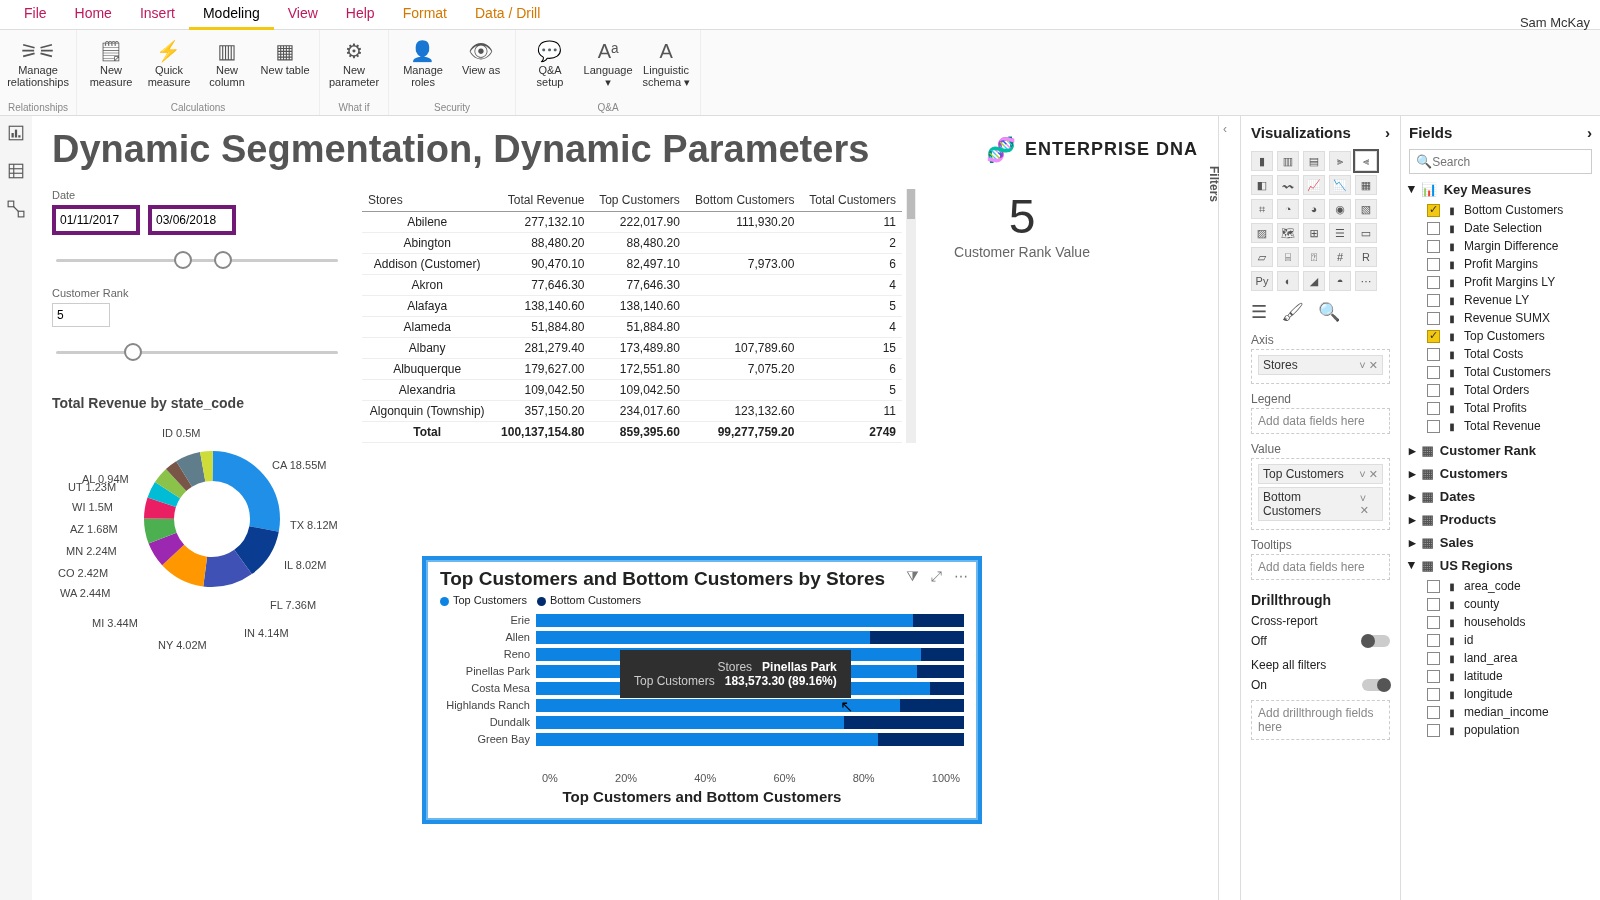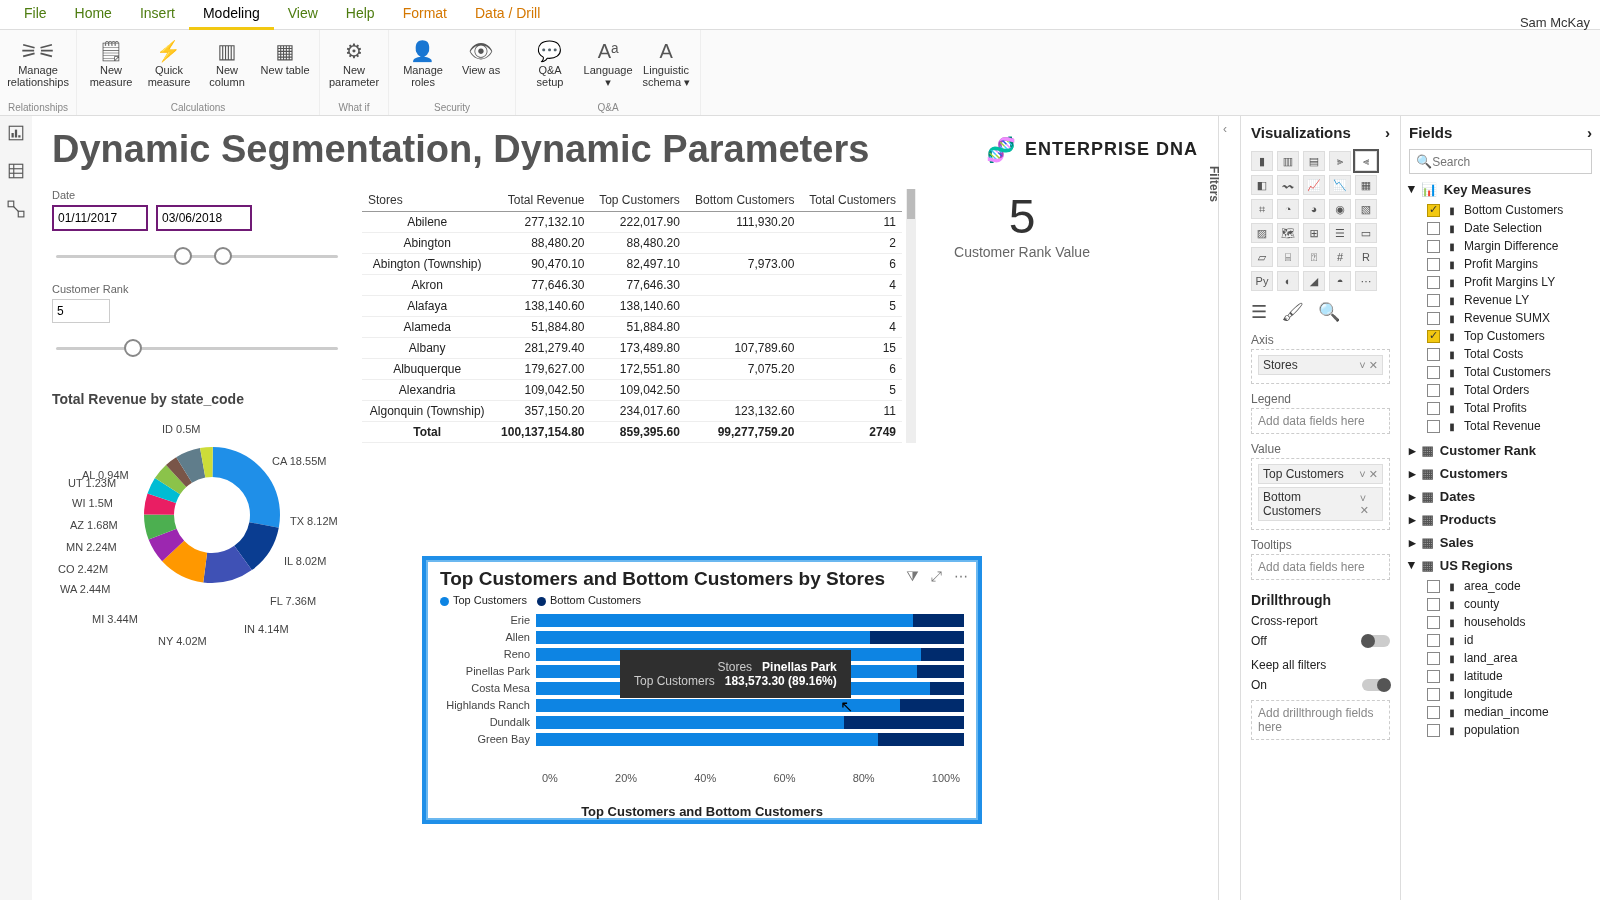--- a/index.html
+++ b/index.html
@@ -1,19 +1,19 @@
 <!DOCTYPE html>
 <html><head>
 <meta charset="utf-8">
 <style>
 * { box-sizing: border-box; margin: 0; padding: 0; font-family: "Segoe UI", Arial, sans-serif; }
 body { background: #fff; width: 1600px; height: 900px; overflow: hidden; font-size: 13px; color: #222; }
 .topbar { display: flex; align-items: center; border-bottom: 1px solid #ddd; height: 30px; padding: 0 10px; }
 .topbar .tabs { display: flex; gap: 0; }
-.topbar .tabs .tab { padding: 6px 14px; cursor: pointer; font-size: 14px; color: #4d7c0f; }
+.topbar .tabs .tab { padding: 6px 14px; cursor: pointer; font-size: 14px; color: #be185d; }
 .topbar .tabs .tab.active { color: #000; border-bottom: 3px solid #f2c811; }
 .topbar .tabs .tab.orange { color: #d47700; }
 .topbar .user { margin-left: auto; font-size: 13px; color: #333; margin-top: 16px; }
 
 .ribbon { display: flex; border-bottom: 1px solid #ddd; height: 86px; background: #fafafa; position: relative; }
 .ribbon-group { display: flex; flex-direction: column; align-items: center; border-right: 1px solid #eee; padding: 4px 8px 2px 8px; }
 .ribbon-items { display: flex; gap: 6px; flex: 1; align-items: flex-start; }
 .ribbon-item { display: flex; flex-direction: column; align-items: center; width: 52px; text-align: center; font-size: 11px; color: #333; cursor: pointer; padding-top: 4px; }
 .ribbon-item .ico { width: 28px; height: 26px; display: flex; align-items: center; justify-content: center; font-size: 20px; color: #555; }
 .ribbon-group-label { font-size: 10px; color: #888; margin-top: auto; }
@@ -25,21 +25,21 @@
 .canvas-wrap { flex: 1; overflow: auto; position: relative; padding: 12px 20px; }
 .report-title { font-size: 38px; font-weight: 600; color: #555; }
 .logo-row { display: flex; align-items: center; gap: 20px; }
 .edna-logo { margin-left: auto; font-weight: 700; color: #222; letter-spacing: 1px; font-size: 18px; display:flex; align-items:center; gap:8px;}
 .dna-ico { color:#2c73d6; font-size:24px; }
 
 .report-body { display: flex; gap: 20px; margin-top: 18px; }
 .left-col { width: 290px; }
 .slicer-label { font-size: 11px; color: #666; margin-bottom: 4px; }
 .slicer-dates { display: flex; gap: 8px; }
-.slicer-dates input { width: 96px; font-size: 12px; padding: 4px; border: 2px solid #701a75; }
+.slicer-dates input { width: 88px; font-size: 12px; padding: 4px; border: 4px solid #701a75; }
 .range-track { position: relative; height: 24px; margin: 14px 4px; }
 .range-line { position: absolute; left: 0; right: 0; top: 10px; height: 3px; background: #ccc; border-radius: 2px; }
 .range-thumb { position: absolute; top: 2px; width: 18px; height: 18px; border: 2px solid #888; background: #fff; border-radius: 50%; }
 
 .rank-input { width: 58px; border: 1px solid #ccc; padding: 4px; font-size: 12px; }
 
 .table-visual { width: 540px; }
 .pbi-table { width: 100%; border-collapse: collapse; font-size: 12px; }
 .pbi-table th { text-align: right; padding: 4px 6px; border-bottom: 1px solid #999; font-weight: 400; color: #333; background:#fff;}
 .pbi-table th:first-child { text-align: left; }
@@ -65,21 +65,21 @@
 .legend { font-size: 11px; margin: 4px 0 6px 0; }
 .legend .dot { display:inline-block; width:9px; height:9px; border-radius:50%; margin:0 4px 0 10px; vertical-align:middle;}
 .legend .dot:first-child{margin-left:0;}
 .bar-area { position: relative; height: 160px; }
 .bar-row { display: flex; align-items: center; height: 16px; margin-bottom: 1px; }
 .bar-cat { width: 96px; text-align: right; font-size: 11px; padding-right: 6px; color:#444; }
 .bar-track { flex: 1; height: 13px; display: flex; }
 .seg1 { background: #0d84e3; height: 100%; }
 .seg2 { background: #002b6d; height: 100%; }
 .x-ticks { display:flex; margin-left:102px; font-size:11px; color:#555; justify-content:space-between; padding-right:4px;}
-.x-axis-label { text-align:center; font-size:13px; font-weight:600; margin-top:20px;}
+.x-axis-label { text-align:center; font-size:15px; font-weight:600; margin-top:4px;}
 
 .tooltip { position:absolute; left:180px; top:38px; background:#2f2f2f; color:#eee; padding:10px 14px; font-size:12px; z-index:5; min-width:190px;}
 .tooltip-row{display:flex;gap:10px;}
 .tooltip-row .tt-l{flex:1;text-align:right;color:#ccc;}
 .tooltip-row .tt-v{color:#fff;font-weight:600;}
 .cursor-arrow { position:absolute; left:400px; top:85px; font-size:16px; color:#000; z-index:6;}
 
 .filters-tab { width: 22px; background:#fff; border-left:1px solid #ddd; position:relative; }
 .filters-tab .chev { position:absolute; top:6px; left:4px; color:#888; font-size:12px;}
 .filters-tab .label { position:absolute; top:50px; left:2px; transform:rotate(90deg); transform-origin:left top; font-size:12px; color:#555; font-weight:600;}
@@ -319,21 +319,21 @@
                 <tr>
                   <td>Abington</td>
                   <td>88,480.20</td>
                   <td>88,480.20</td>
                   <td></td>
                   <td>2</td>
                 </tr>
               </tbody>
               <tbody>
                 <tr>
-                  <td>Abington (Township)</td>
+                  <td>Addison (Customer)</td>
                   <td>90,470.10</td>
                   <td>82,497.10</td>
                   <td>7,973.00</td>
                   <td>6</td>
                 </tr>
               </tbody>
               <tbody>
                 <tr>
                   <td>Akron</td>
                   <td>77,646.30</td>

